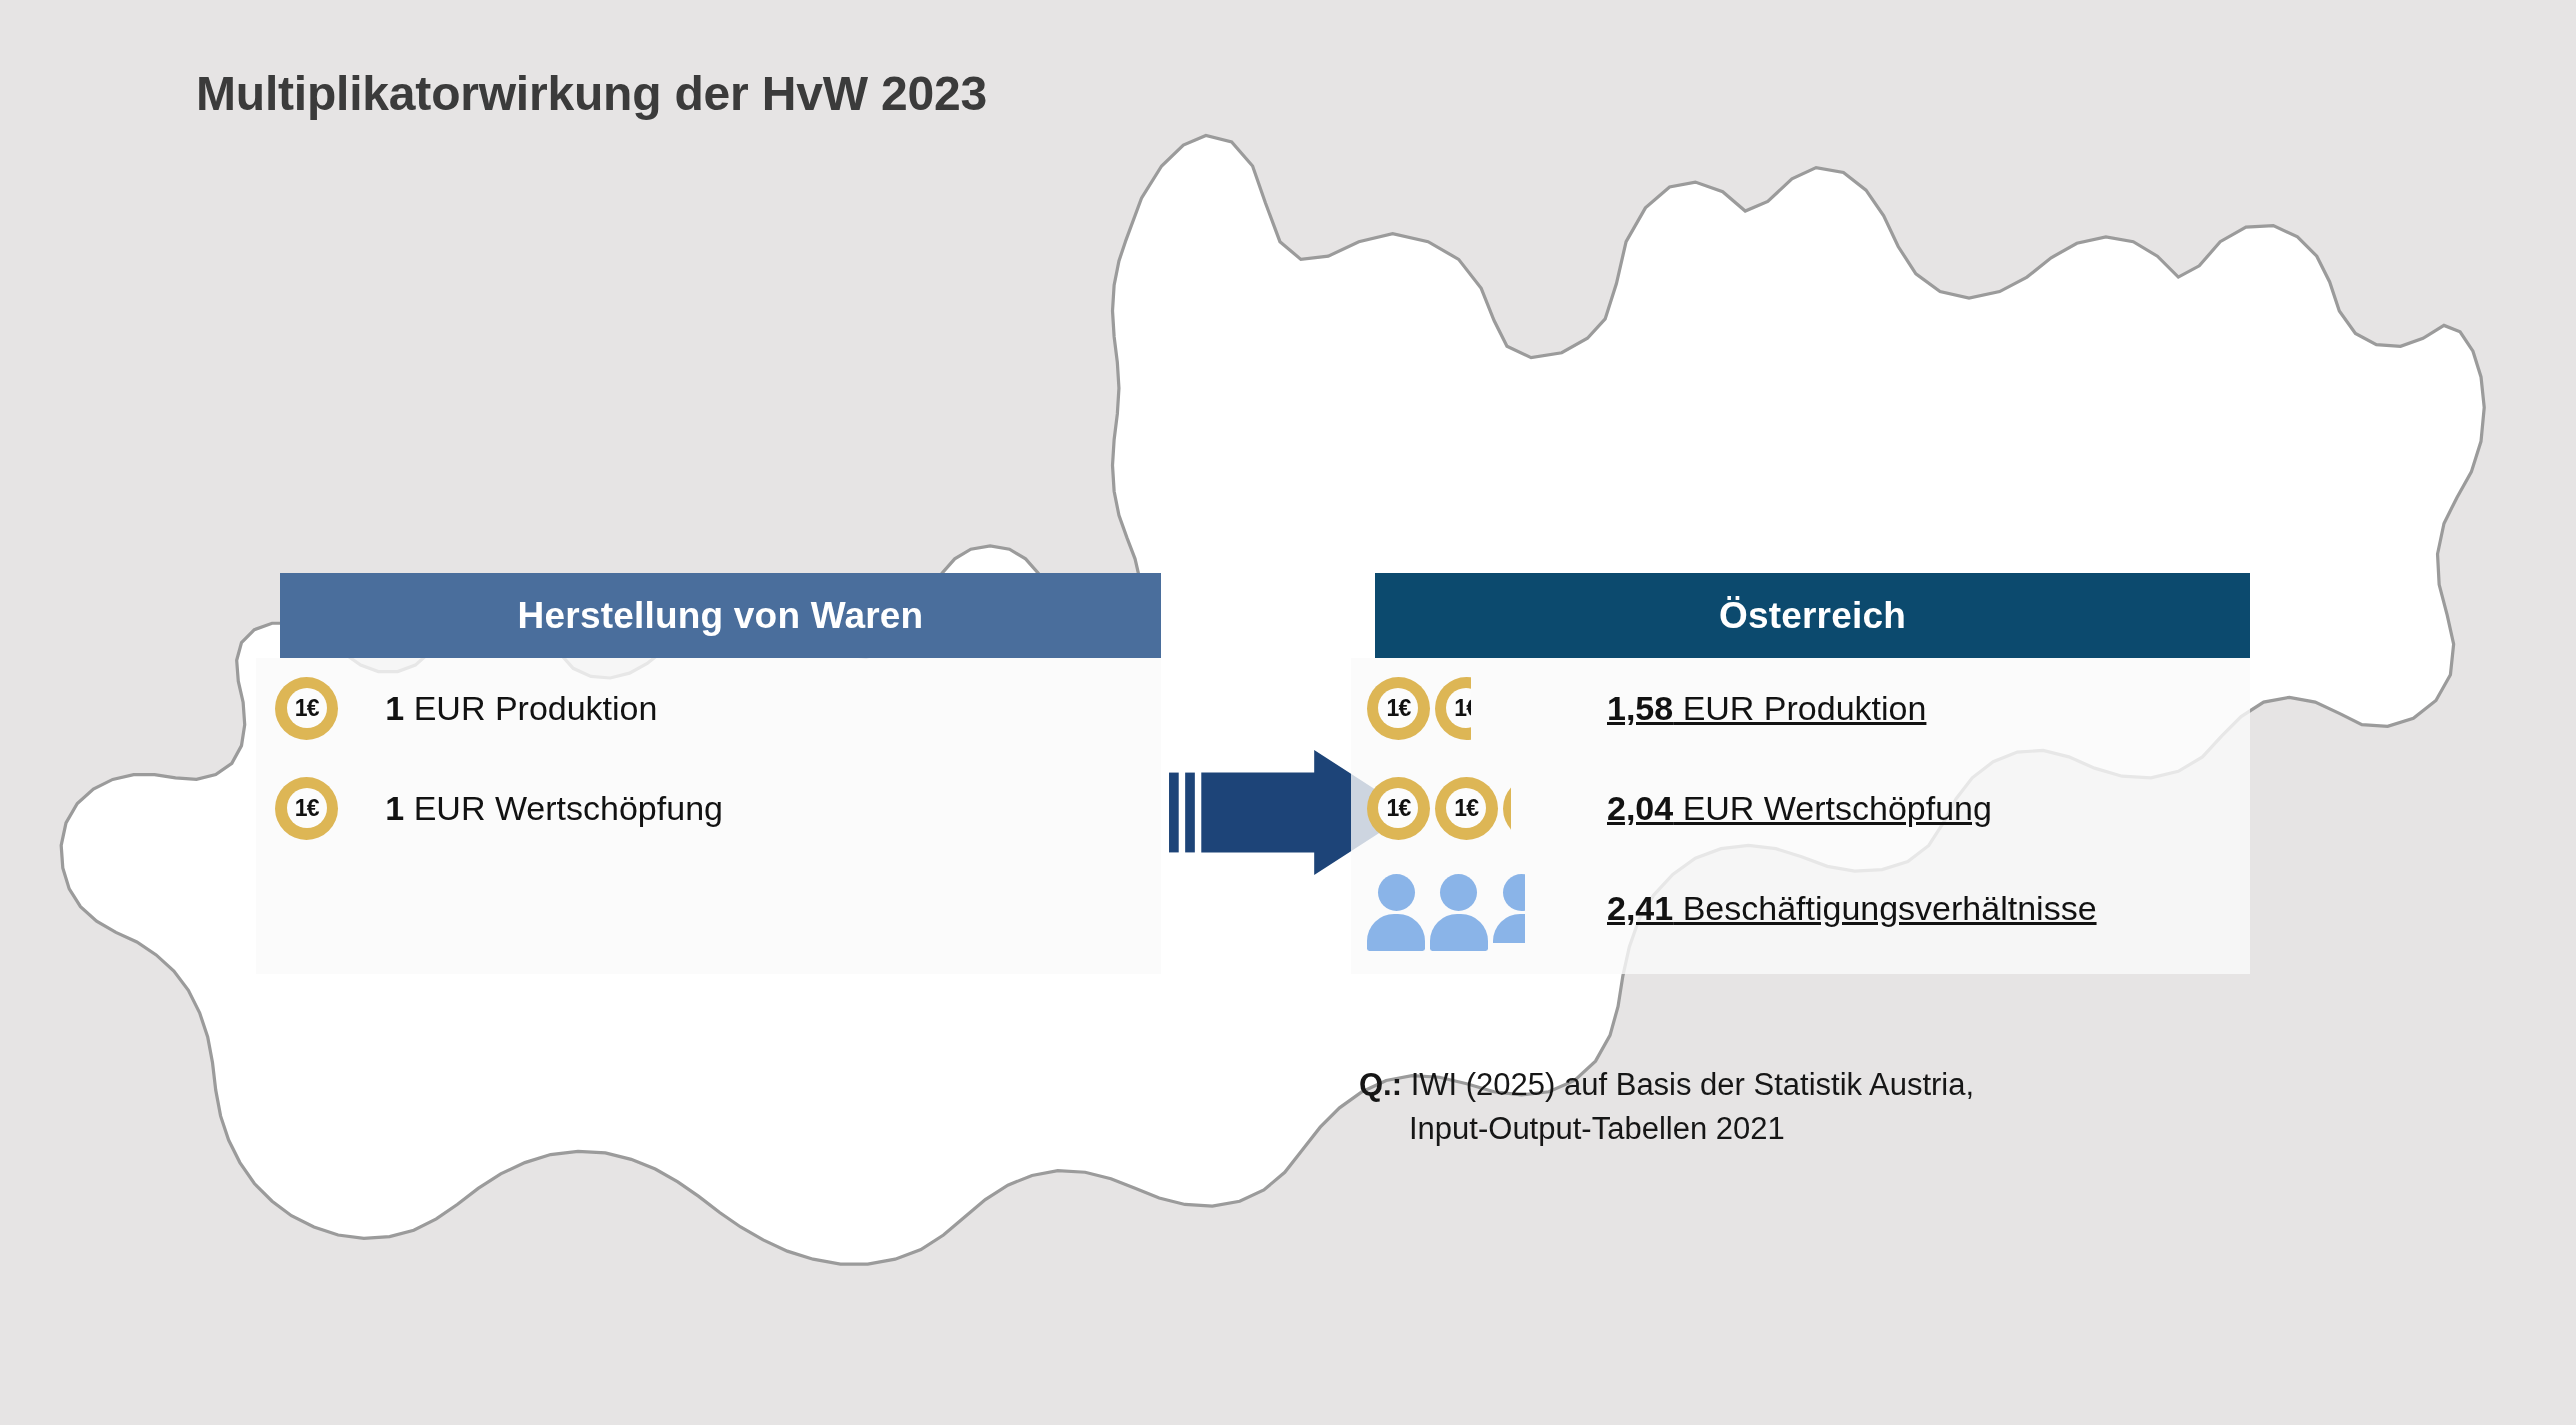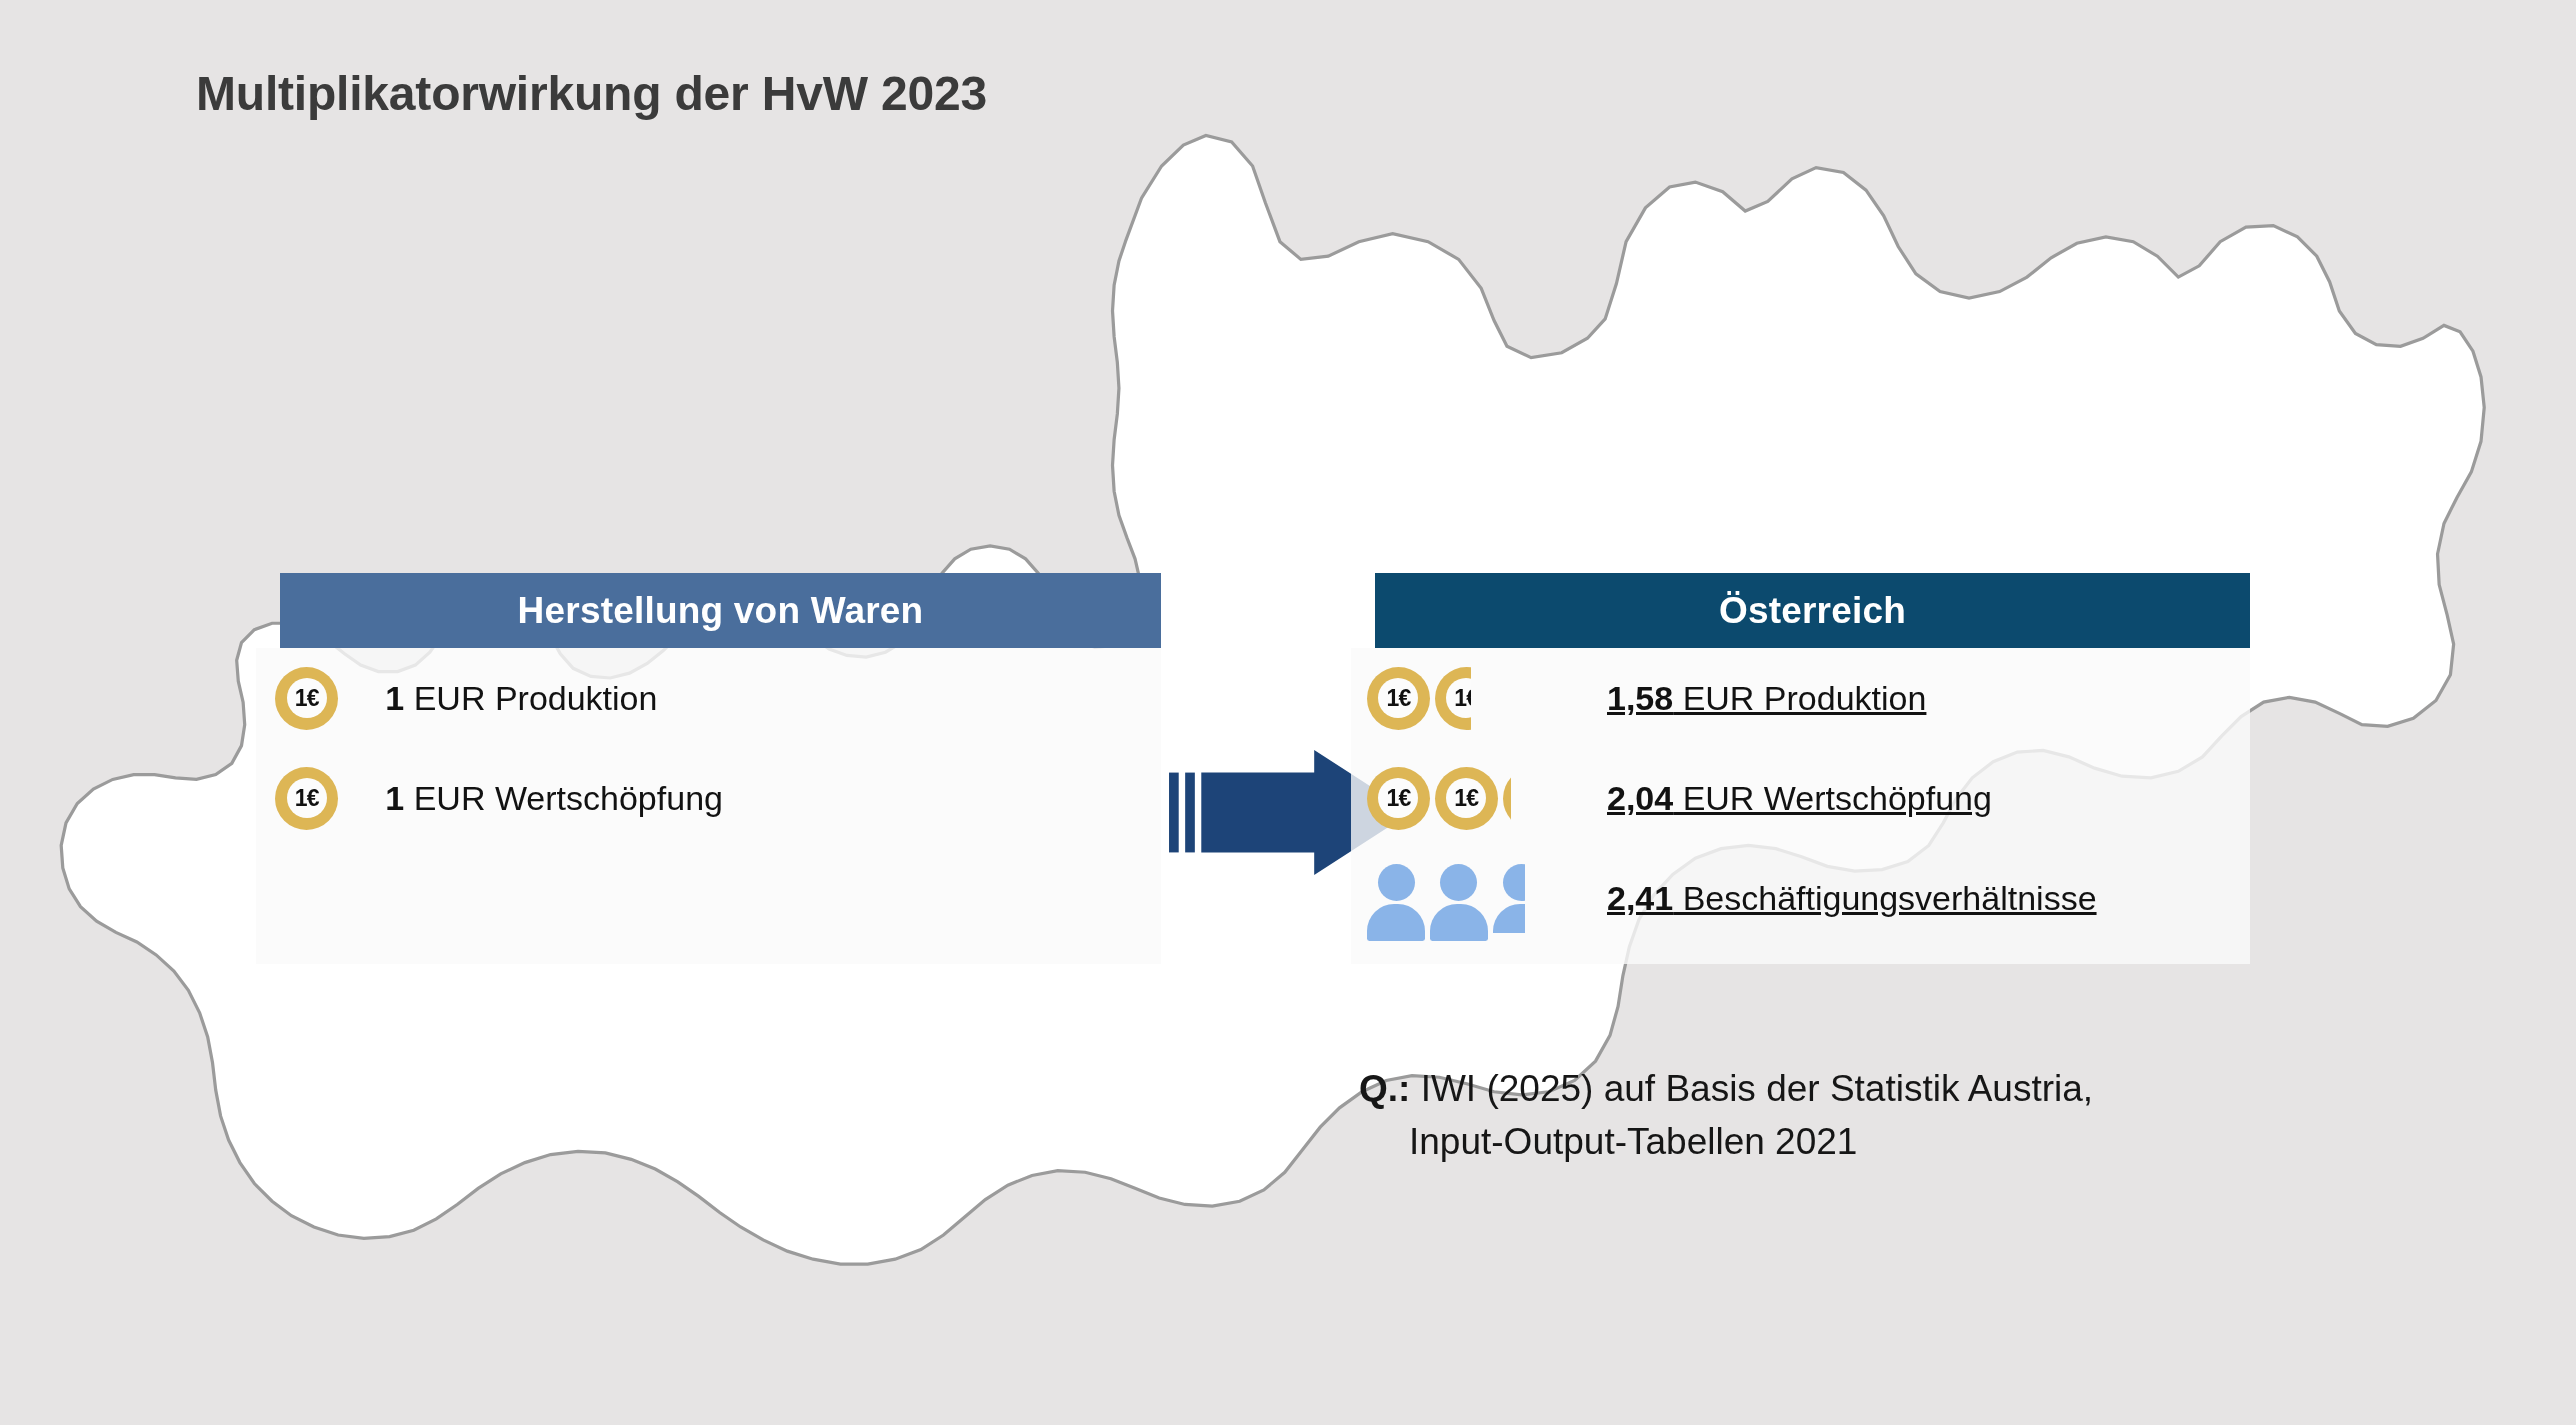--- a/index.html
+++ b/index.html
@@ -41,21 +41,21 @@
   .panel {
     position: absolute;
   }
   .panel-header {
     color: #ffffff;
     font-size: 37px;
     font-weight: bold;
     display: flex;
     align-items: center;
     justify-content: center;
-    height: 75px;
+    height: 85px;
     letter-spacing: 0.2px;
     margin-left: 24px;
   }
   .panel-body {
     background: rgba(250, 250, 250, 0.80);
     padding: 0;
   }
   .row {
     display: flex;
     align-items: center;
@@ -149,21 +149,21 @@
     left: 1169px;
     top: 750px;
   }
   #arrow-group svg { display: block; }
 
   
   #source-note {
     position: absolute;
     left: 1359px;
     top: 1063px;
-    font-size: 37px;
+    font-size: 31px;
     color: #161616;
     line-height: 1.42;
   }
   #source-note .src-line { white-space: nowrap; }
   #source-note .indent { padding-left: 50px; }
   #source-note .q-label { font-weight: bold; }
 </style>
 </head>
 <body>
 

